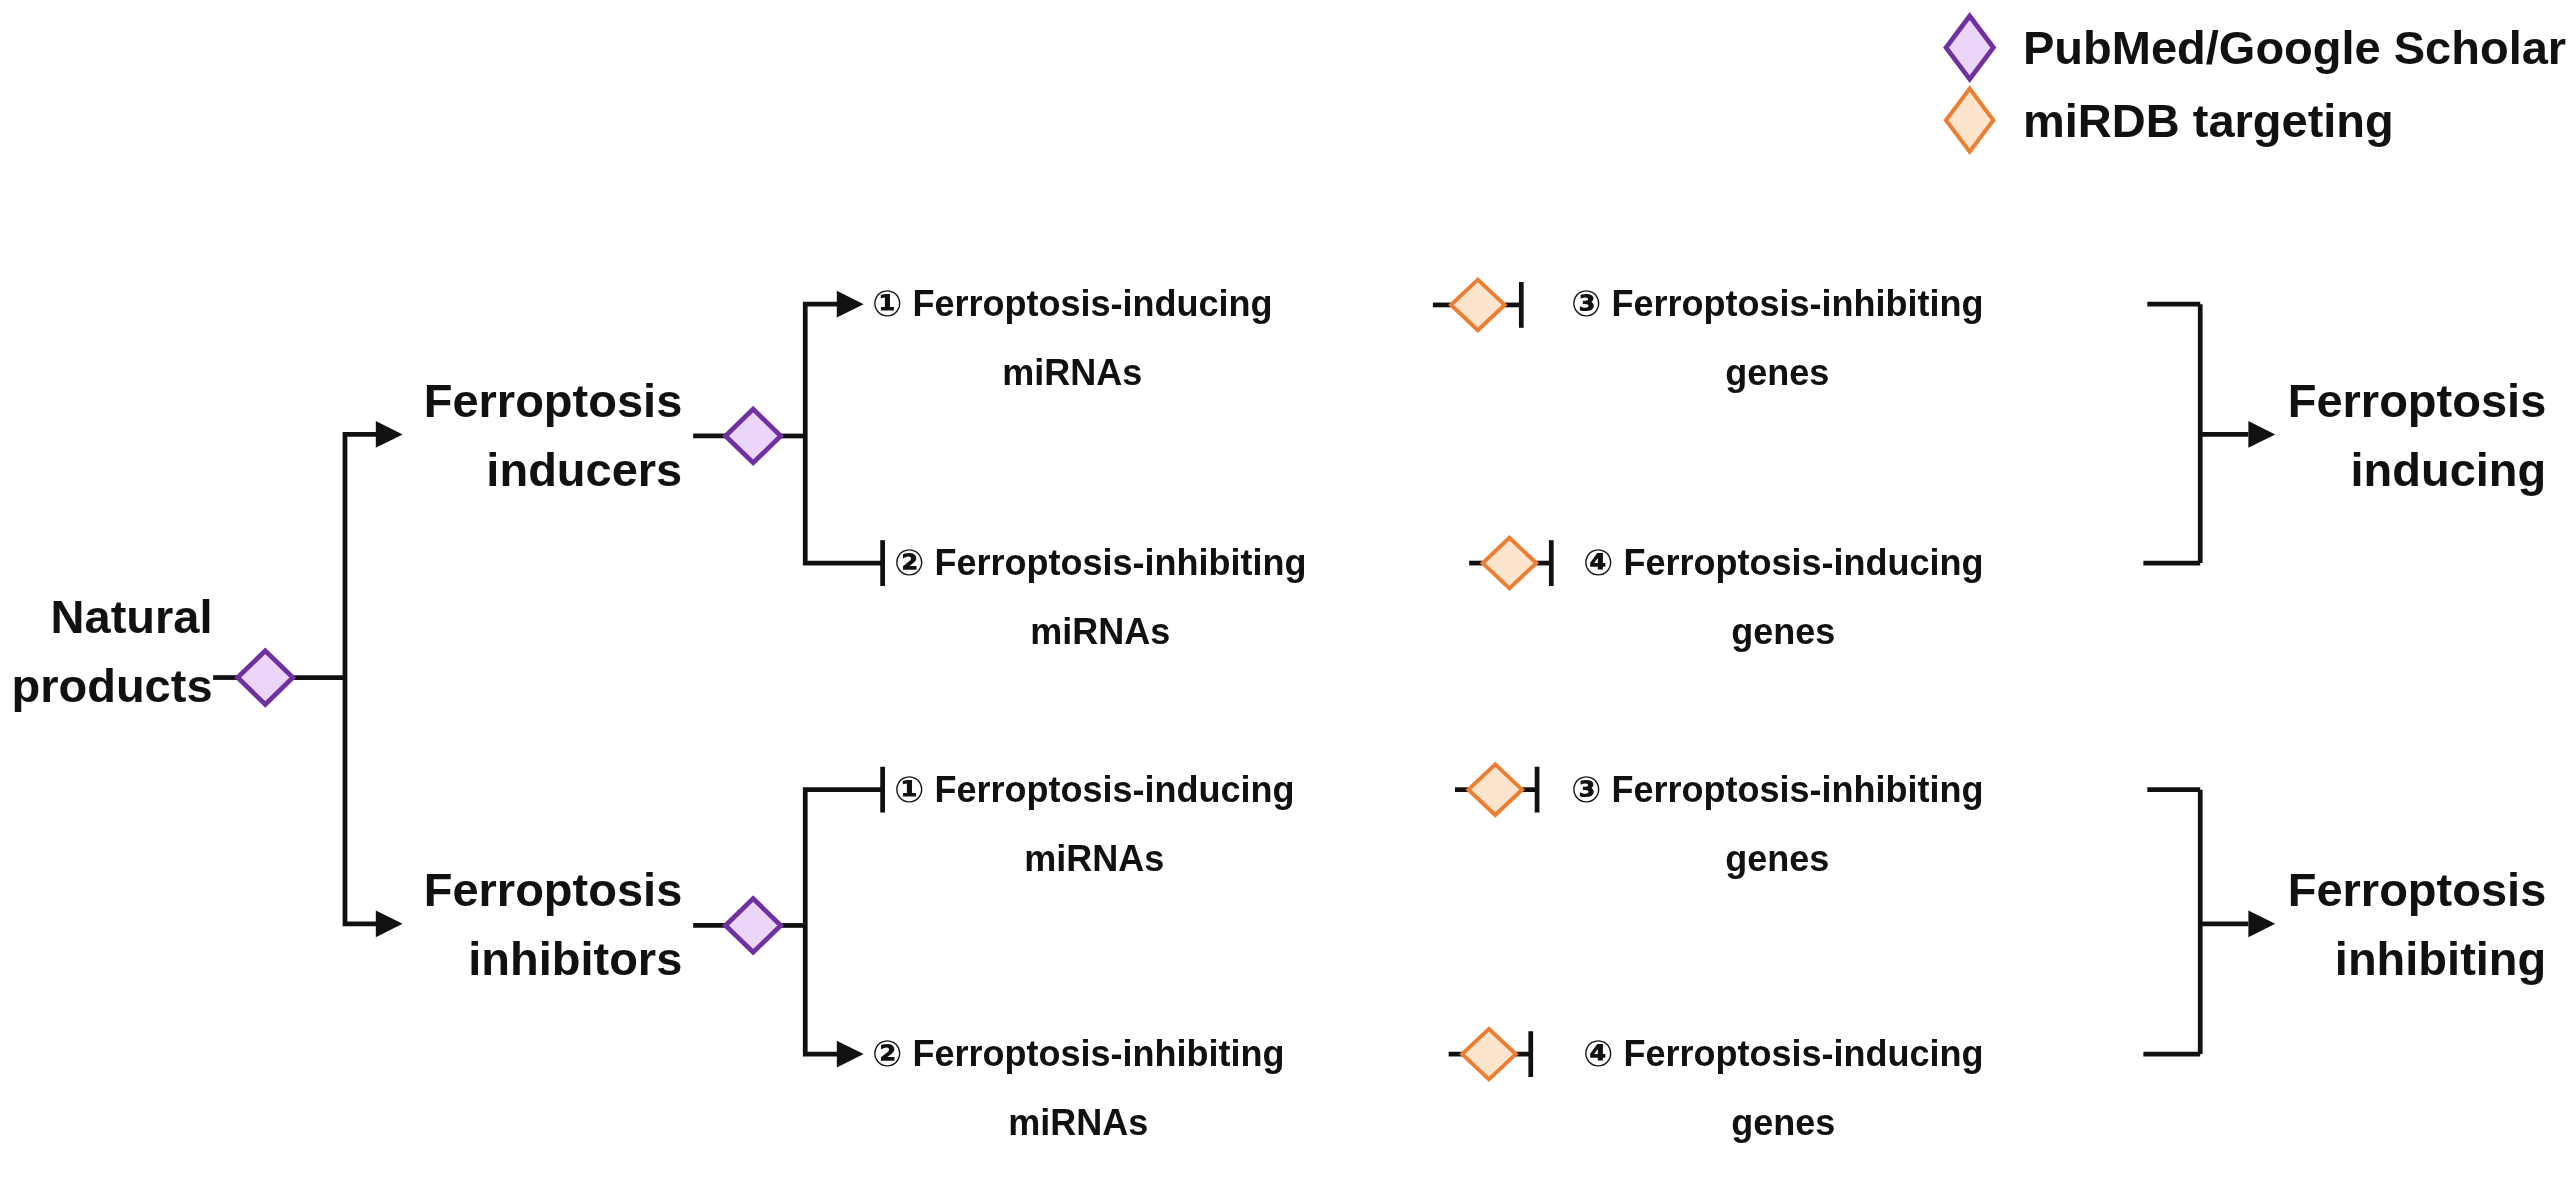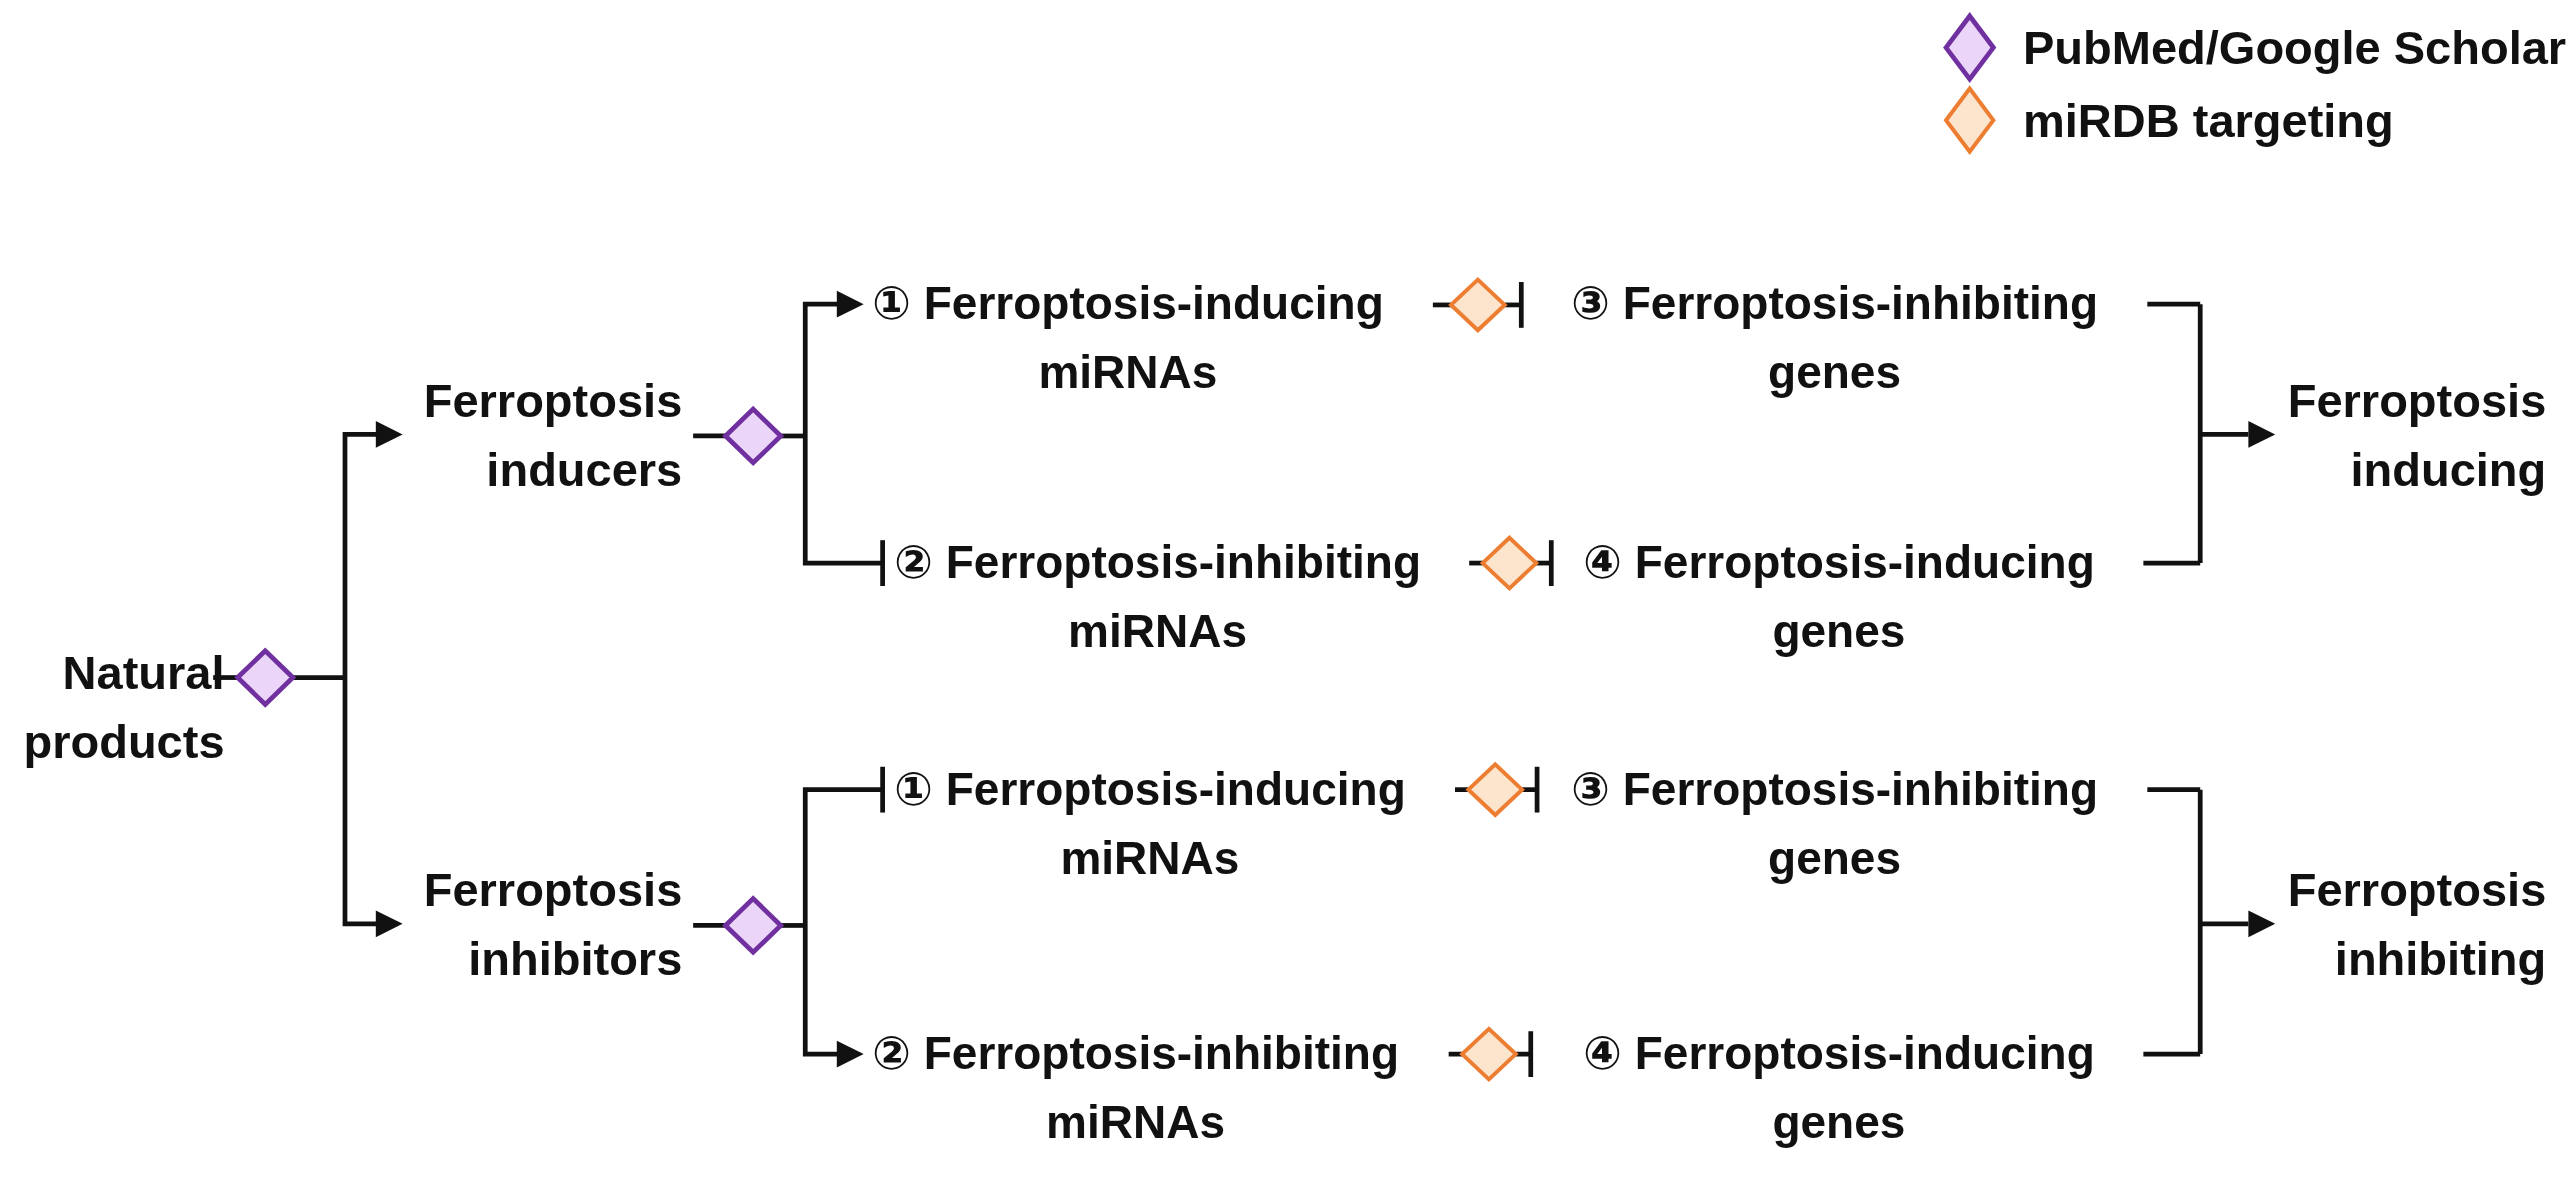--- a/index.html
+++ b/index.html
@@ -14,21 +14,21 @@
   }
   .wires{position:absolute;left:0;top:0;width:2576px;height:1183px;}
   .lbl{
     position:absolute;
     font-weight:bold;
     white-space:pre-line;
     text-align:center;
     line-height:69px;
     letter-spacing:0px;
   }
-  .node{font-size:46px;}
+  .node{font-size:36px;}
   .hdr{font-size:47px;transform:translate(-50%,-50%);text-align:right;}
   .leg{
     font-size:47px;
     transform:translate(0,-50%);
     white-space:nowrap;
     text-align:left;
   }
 </style>
 </head>
 <body>
@@ -98,21 +98,21 @@
 
     <g stroke-width="5" fill="#FCE4CD" stroke="#ED7D31">
       <polygon points="1838,386 1872,354 1906,386 1872,418"></polygon>
       <polygon points="1878,713 1912,681 1946,713 1912,745"></polygon>
       <polygon points="1860,1000 1894,968 1928,1000 1894,1032"></polygon>
       <polygon points="1852,1335 1886,1303 1920,1335 1886,1367"></polygon>
       <polygon points="2465,152 2495,112 2525,152 2495,192"></polygon>
     </g>
   </svg>
 
-  <div class="lbl hdr" style="left:112px;top:707px;margin-left:12px;">Natural
+  <div class="lbl hdr" style="left:112px;top:651px;">Natural
 products</div>
 
   <div class="lbl hdr" style="left:553px;top:435px;">Ferroptosis
 inducers</div>
   <div class="lbl hdr" style="left:553px;top:924px;">Ferroptosis
 inhibitors</div>
 
   <div class="lbl node" style="left:872px;top:269px;">① Ferroptosis-inducing
 miRNAs</div>
   <div class="lbl node" style="left:894px;top:528px;">② Ferroptosis-inhibiting

